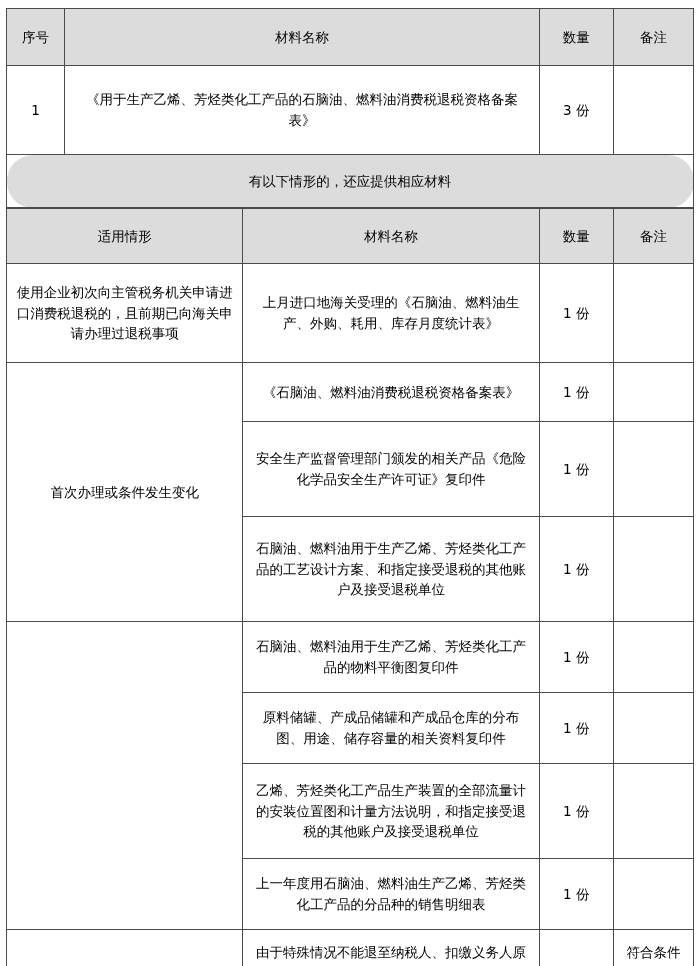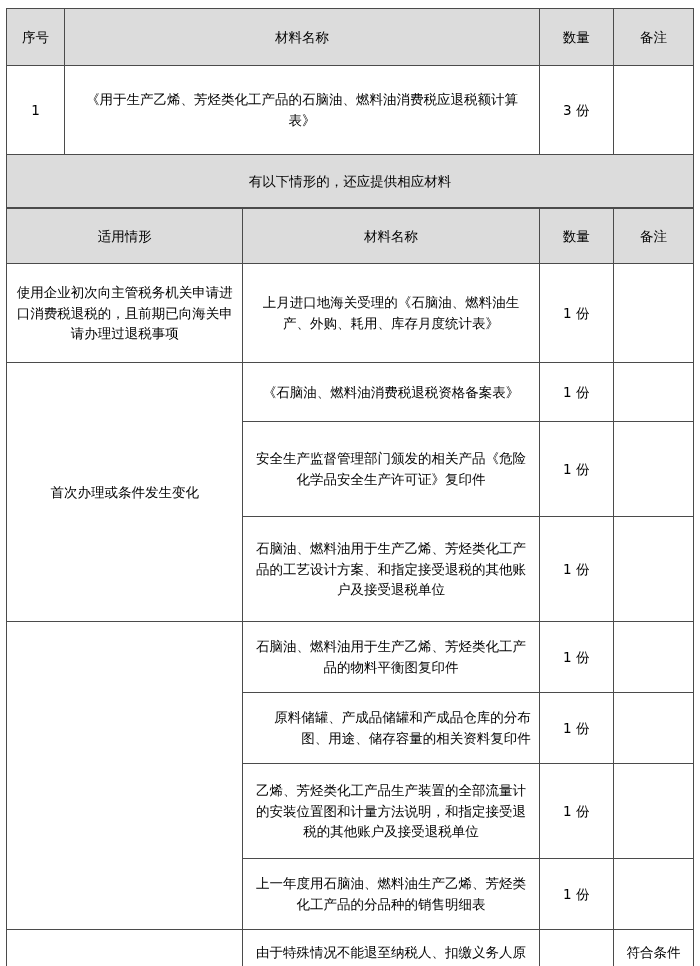--- a/index.html
+++ b/index.html
@@ -44,20 +44,21 @@
   .hdr-sub {
     background: #dcdcdc;
     font-size: 14.5px;
     height: 42px;
     margin-left: 48px;
   }
   .band {
     background: #dcdcdc;
     font-size: 15px;
     height: 40px;
+    border-radius: 26px;
   }
   .num-cell {
     font-size: 13.5px;
   }
   .left-pad {
     padding-left: 10px;
     padding-right: 10px;
   }
   .qty {
     white-space: nowrap;
@@ -95,21 +96,21 @@
     </colgroup>
     <tbody>
       <tr>
         <td class="hdr">序号</td>
         <td class="hdr">材料名称</td>
         <td class="hdr">数量</td>
         <td class="hdr">备注</td>
       </tr>
       <tr>
         <td class="num-cell cell-tall">1</td>
-        <td class="material-text left-pad">《用于生产乙烯、芳烃类化工产品的石脑油、燃料油消费税应退税额计算表》</td>
+        <td class="material-text left-pad">《用于生产乙烯、芳烃类化工产品的石脑油、燃料油消费税退税资格备案表》</td>
         <td class="qty">3 份</td>
         <td></td>
       </tr>
       <tr>
         <td class="band" colspan="4">有以下情形的，还应提供相应材料</td>
       </tr>
     </tbody>
   </table>
 
   <table class="doc-table">
@@ -151,21 +152,21 @@
         <td></td>
       </tr>
 
       <tr>
         <td class="left-pad blank" rowspan="4"></td>
         <td class="left-pad" style="height:58px;">石脑油、燃料油用于生产乙烯、芳烃类化工产品的物料平衡图复印件</td>
         <td class="qty">1 份</td>
         <td></td>
       </tr>
       <tr>
-        <td class="left-pad" style="height:58px;text-align:right;">原料储罐、产成品储罐和产成品仓库的分布图、用途、储存容量的相关资料复印件</td>
+        <td class="left-pad" style="height:58px;">原料储罐、产成品储罐和产成品仓库的分布图、用途、储存容量的相关资料复印件</td>
         <td class="qty">1 份</td>
         <td></td>
       </tr>
       <tr>
         <td class="left-pad" style="height:82px;">乙烯、芳烃类化工产品生产装置的全部流量计的安装位置图和计量方法说明，和指定接受退税的其他账户及接受退税单位</td>
         <td class="qty">1 份</td>
         <td></td>
       </tr>
       <tr>
         <td class="left-pad" style="height:58px;">上一年度用石脑油、燃料油生产乙烯、芳烃类化工产品的分品种的销售明细表</td>

